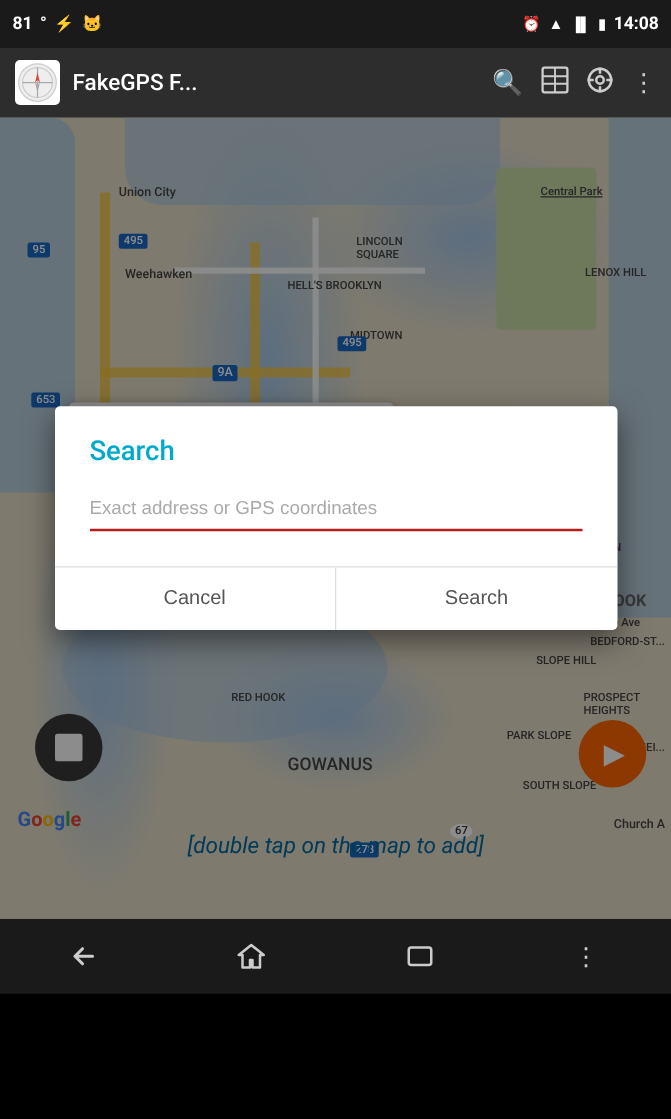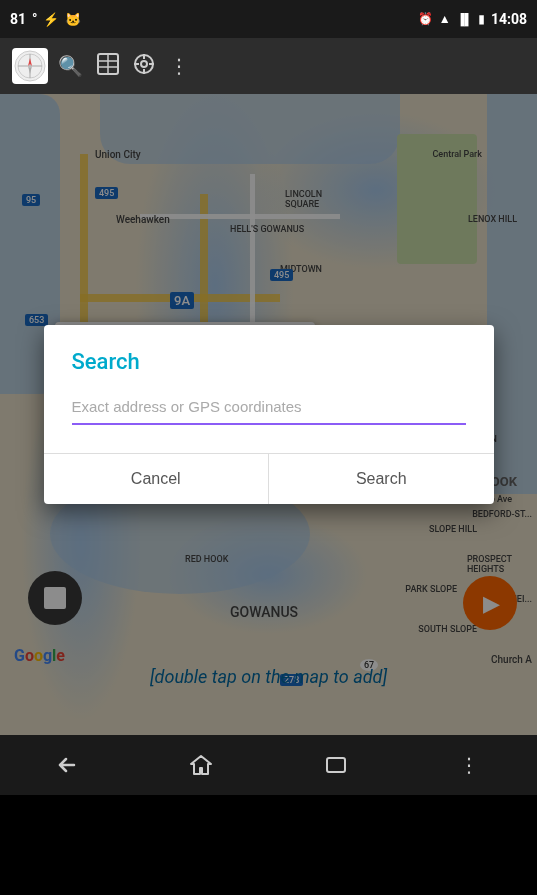--- a/index.html
+++ b/index.html
@@ -242,21 +242,21 @@
     }
 
     .dialog-title {
       font-size: 22px;
       font-weight: 500;
       color: #00aacc;
       margin-bottom: 20px;
     }
 
     .dialog-input-wrapper {
-      border-bottom: 2px solid #8b5cf6;
+      border-bottom: 2px solid #b91c1c;
       padding-bottom: 4px;
       margin-bottom: 8px;
     }
 
     .dialog-input {
       width: 100%;
       border: none;
       outline: none;
       font-size: 15px;
       color: #555;
@@ -382,20 +382,21 @@
 
     <svg width="32" height="32" viewBox="0 0 32 32">
       <circle cx="16" cy="16" r="15" fill="#eee" stroke="#ccc" stroke-width="1"></circle>
       <circle cx="16" cy="16" r="12" fill="none" stroke="#ccc" stroke-width="1"></circle>
       <line x1="16" y1="4" x2="16" y2="28" stroke="#aaa" stroke-width="1"></line>
       <line x1="4" y1="16" x2="28" y2="16" stroke="#aaa" stroke-width="1"></line>
       <polygon points="16,8 18,16 16,14 14,16" fill="#d44"></polygon>
       <polygon points="16,24 18,16 16,18 14,16" fill="#aaa"></polygon>
     </svg>
   </div>
+  <span class="app-title">FakeGPS F...</span>
   <div class="app-bar-actions">
     <span class="icon-btn">🔍</span>
     <span class="icon-btn">
       <svg width="22" height="22" viewBox="0 0 22 22" fill="none">
         <rect x="1" y="1" width="20" height="20" rx="2" stroke="#ccc" stroke-width="2" fill="none"></rect>
         <line x1="1" y1="8" x2="21" y2="8" stroke="#ccc" stroke-width="1.5"></line>
         <line x1="1" y1="14" x2="21" y2="14" stroke="#ccc" stroke-width="1.5"></line>
         <line x1="11" y1="1" x2="11" y2="21" stroke="#ccc" stroke-width="1.5"></line>
       </svg>
     </span>
@@ -425,43 +426,43 @@
   <div class="park" style="right:60px; top:40px; width:80px; height:130px; border-radius:4px;"></div>
   <div class="park" style="left:160px; top:360px; width:70px; height:50px; border-radius:50%;"></div>
 
   <div class="road-line" style="left:80px; top:60px; width:8px; height:260px; opacity:0.8;"></div>
   <div class="road-line" style="left:80px; top:200px; width:200px; height:8px; opacity:0.8;"></div>
   <div class="road-line" style="left:200px; top:100px; width:8px; height:200px; opacity:0.8;"></div>
   <div class="road-line-white" style="left:140px; top:120px; width:200px; height:5px; opacity:0.9;"></div>
   <div class="road-line-white" style="left:250px; top:80px; width:5px; height:180px; opacity:0.9;"></div>
 
   <span class="map-label" style="left:95px; top:55px;">Union City</span>
-  <span class="map-label" style="left:116px; top:120px;">Weehawken</span>
-  <span class="map-label" style="left:230px; top:130px; font-size:9px;">HELL'S GOWANUS</span>
+  <span class="map-label" style="left:100px; top:120px;">Weehawken</span>
+  <span class="map-label" style="left:230px; top:130px; font-size:9px;">HELL'S BROOKLYN</span>
   <span class="map-label" style="left:280px; top:170px; font-size:9px;">MIDTOWN</span>
   <span class="map-label" style="left:285px; top:95px; font-size:9px;">LINCOLN<br>SQUARE</span>
-  <span class="map-label" style="right:55px; top:55px; font-size:9px;">Central Park</span>
+  <span class="map-label" style="right:55px; top:55px; font-size:9px;text-decoration:underline;">Central Park</span>
   <span class="map-label" style="right:20px; top:120px; font-size:9px;">LENOX HILL</span>
   <span class="map-label" style="right:20px; top:380px; font-weight:700; font-size:13px; color:#666;">BROOK</span>
   <span class="map-label" style="right:40px; top:340px; font-size:9px;">BROOKLYN</span>
   <span class="map-label" style="left:165px; top:370px; font-size:9px; text-align:center;">GOVERNORS<br>ISLAND</span>
   <span class="map-label" style="right:60px; top:430px; font-size:9px;">SLOPE HILL</span>
   <span class="map-label" style="left:185px; top:460px; font-size:9px;">RED HOOK</span>
   <span class="map-label" style="left:230px; top:510px; font-size:14px;">GOWANUS</span>
   <span class="map-label" style="right:80px; top:490px; font-size:9px;">PARK SLOPE</span>
   <span class="map-label" style="right:60px; top:530px; font-size:9px;">SOUTH SLOPE</span>
   <span class="map-label" style="right:5px; top:560px; font-size:10px;">Church A</span>
   <span class="map-label" style="right:25px; top:460px; font-size:9px;">PROSPECT<br>HEIGHTS</span>
   <span class="map-label" style="right:5px; top:500px; font-size:9px;">CROWN HEI...</span>
   <span class="map-label" style="right:25px; top:400px; font-size:9px;">Dekalb Ave</span>
   <span class="map-label" style="right:5px; top:415px; font-size:9px;">BEDFORD-ST...</span>
   <span class="map-label" style="left:22px; top:100px; background:#1a6bc4; color:#fff; padding:1px 4px; border-radius:2px; font-size:9px;">95</span>
   <span class="map-label" style="left:95px; top:93px; background:#1a6bc4; color:#fff; padding:1px 4px; border-radius:2px; font-size:9px;">495</span>
   <span class="map-label" style="left:25px; top:220px; background:#1a6bc4; color:#fff; padding:1px 4px; border-radius:2px; font-size:9px;">653</span>
-  <span class="map-label" style="left:170px; top:198px; background:#1a6bc4; color:#fff; padding:1px 4px; border-radius:2px; font-size:13px;">9A</span>
+  <span class="map-label" style="left:170px; top:198px; background:#1a6bc4; color:#fff; padding:1px 4px; border-radius:2px; font-size:10px;">9A</span>
   <span class="map-label" style="left:270px; top:175px; background:#1a6bc4; color:#fff; padding:1px 4px; border-radius:2px; font-size:9px;">495</span>
   <span class="map-label" style="right:60px; top:250px; background:#1a6bc4; color:#fff; padding:1px 4px; border-radius:2px; font-size:9px;">25</span>
   <span class="map-label" style="left:280px; top:580px; background:#1a6bc4; color:#fff; padding:1px 4px; border-radius:2px; font-size:9px;">278</span>
   <span class="map-label" style="left:360px; top:565px; background:#fff; color:#333; padding:1px 4px; border-radius:50%; font-size:9px;">67</span>
 
   <div class="location-card">
     <div class="location-card-text">
       <div class="location-card-title">City Hall Park Path</div>
       <div class="location-card-subtitle">New York, NY 10007 - City...</div>
     </div>

